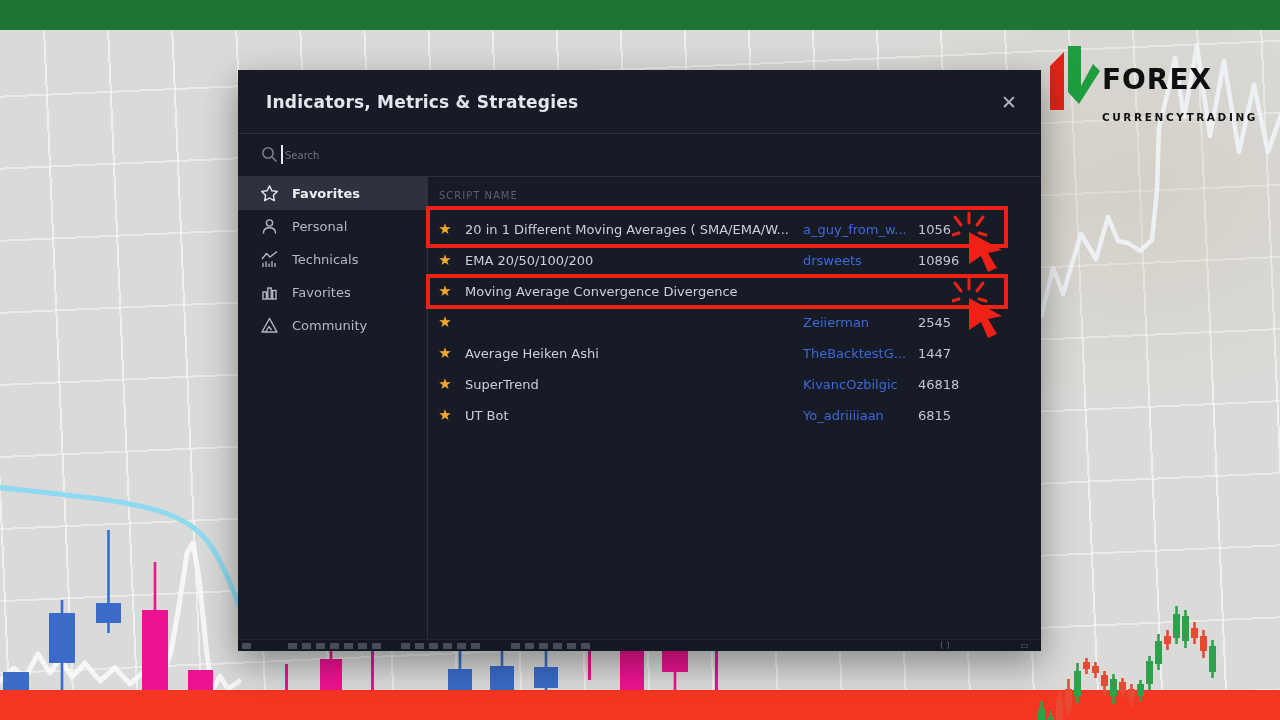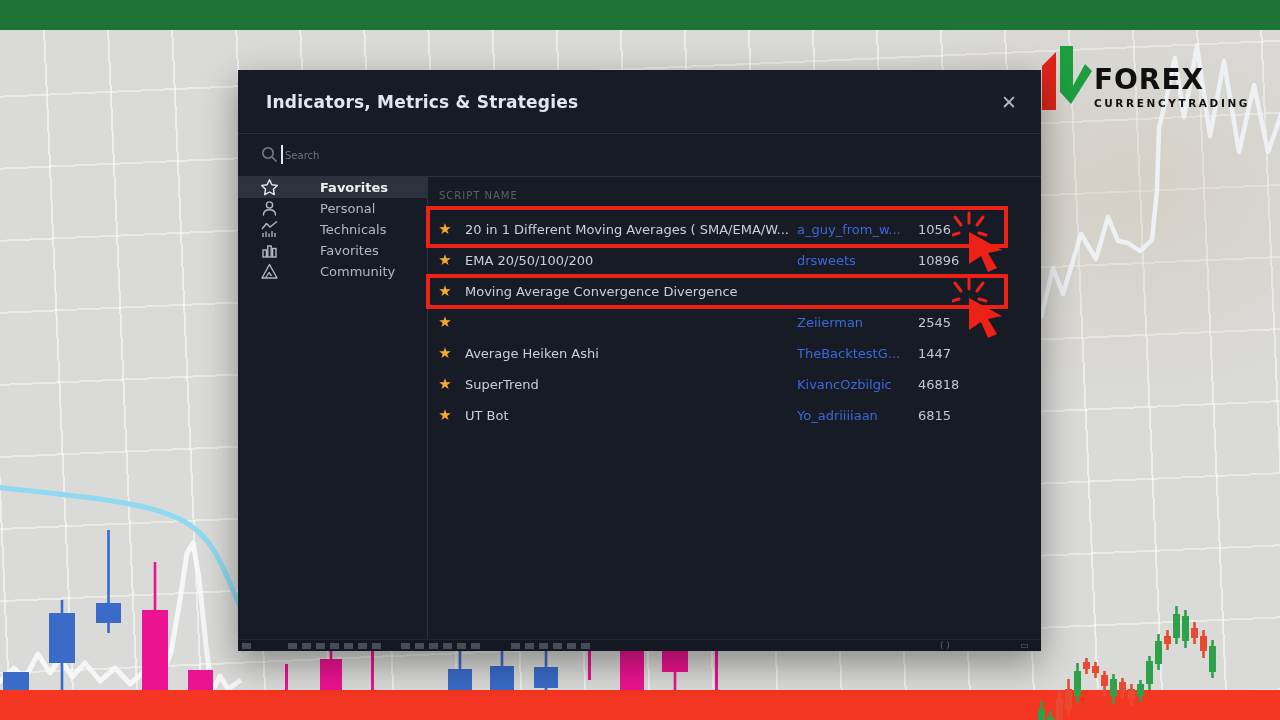--- a/index.html
+++ b/index.html
@@ -20,24 +20,24 @@
   .tint-layer{
     position:absolute;inset:0;
     background:radial-gradient(420px 300px at 1130px 190px, rgba(206,196,178,.45), rgba(206,196,178,0) 70%);
     pointer-events:none;
   }
   #bg-decor{position:absolute;left:0;top:0;pointer-events:none;}
   
   .top-bar{position:absolute;left:0;top:0;width:100%;height:30px;background:var(--top-bar-green,#1e7434);}
   .bottom-bar{position:absolute;left:0;bottom:0;width:100%;height:30px;background:var(--bottom-bar-red,#f43622);}
   
-  .logo{position:absolute;top:44px;right:30px;display:flex;align-items:flex-start;}
+  .logo{position:absolute;top:44px;right:22px;display:flex;align-items:flex-start;}
   .logo-text{margin-left:2px;margin-top:22px;}
   .logo-line1{font-size:28px;font-weight:800;color:#101010;letter-spacing:1px;line-height:1;}
-  .logo-line2{font-size:10.5px;font-weight:700;color:#101010;letter-spacing:2.6px;margin-top:3px;}
+  .logo-line2{font-size:10.5px;font-weight:700;color:#101010;letter-spacing:2.6px;margin-top:17px;}
   
   .dialog{
     position:absolute;left:238px;top:70px;width:803px;height:581px;
     background:var(--dialog-bg,#171b26);
     box-shadow:0 12px 34px rgba(0,0,0,.38);
     color:var(--text-primary,#cfd3dc);
   }
   .dlg-header{position:relative;height:63px;border-bottom:1px solid var(--dialog-line,#2b303c);display:flex;align-items:center;}
   .dlg-title{margin:0;padding-left:28px;font-size:17px;font-weight:700;color:#e3e6ec;letter-spacing:.2px;}
   .dlg-close{
@@ -49,30 +49,30 @@
   .search-icon{position:absolute;left:23px;top:12px;}
   .caret{position:absolute;left:43px;top:11px;width:1.5px;height:19px;background:#e6e9f0;}
   .search-input{
     position:absolute;left:47px;top:0;width:700px;height:42px;
     background:transparent;border:none;outline:none;color:#d1d4dc;
     font-family:inherit;font-size:10px;padding:0;
   }
   .search-input::placeholder{color:#6c7280;}
   .dlg-body{position:absolute;left:0;top:106px;right:0;bottom:11px;display:flex;}
   .sidebar{width:190px;border-right:1px solid var(--dialog-line,#2b303c);padding-top:1px;box-sizing:border-box;}
-  .side-item{display:flex;align-items:center;height:21px;padding-left:22px;cursor:pointer;color:#b3b9c4;font-size:13px;gap:28px;}
+  .side-item{display:flex;align-items:center;height:33px;padding-left:22px;cursor:pointer;color:#b3b9c4;font-size:13px;}
   .side-item.selected{background:var(--sidebar-selected-bg,#2d323e);color:#eef0f4;font-weight:700;}
   .side-item .icn{width:19px;height:19px;margin-right:13px;flex:0 0 auto;}
   .content{position:relative;flex:1;}
   .col-header{height:38px;display:flex;align-items:center;padding-left:11px;font-size:10px;letter-spacing:1px;color:#5b606c;}
   .rows{position:relative;}
   .row{display:grid;grid-template-columns:20px 10px 332px 121px 80px;align-items:center;height:31px;padding-left:7px;font-size:13px;cursor:pointer;}
   .row .star{grid-column:1;color:var(--star-gold,#f7a82b);font-size:15px;line-height:1;text-align:center;}
   .row .name{grid-column:3;color:#ccd0d9;white-space:nowrap;overflow:hidden;}
-  .row .author{grid-column:4;color:var(--author-link,#3e68d9);white-space:nowrap;overflow:hidden;cursor:pointer;}
+  .row .author{grid-column:4;color:var(--author-link,#3e68d9);white-space:nowrap;overflow:hidden;cursor:pointer;margin-left:6px;}
   .row .likes{grid-column:5;color:#c3c8d2;}
   #mini-chart{position:absolute;left:600px;top:410px;pointer-events:none;}
   .dlg-footer{
     position:absolute;left:0;bottom:0;width:100%;height:11px;overflow:hidden;
     border-top:1px solid rgba(43,48,60,.6);background:#141823;
   }
   .f-dash{position:absolute;top:3px;height:6px;opacity:.28;background:repeating-linear-gradient(90deg,#cdd2dc 0 9px,transparent 9px 14px);}
   .f-glyph{position:absolute;top:0;font-size:9px;color:rgba(205,210,220,.4);line-height:11px;}
   
   .hl-box{position:absolute;border:4px solid var(--annotation-red,#ee2117);box-sizing:border-box;pointer-events:none;}

